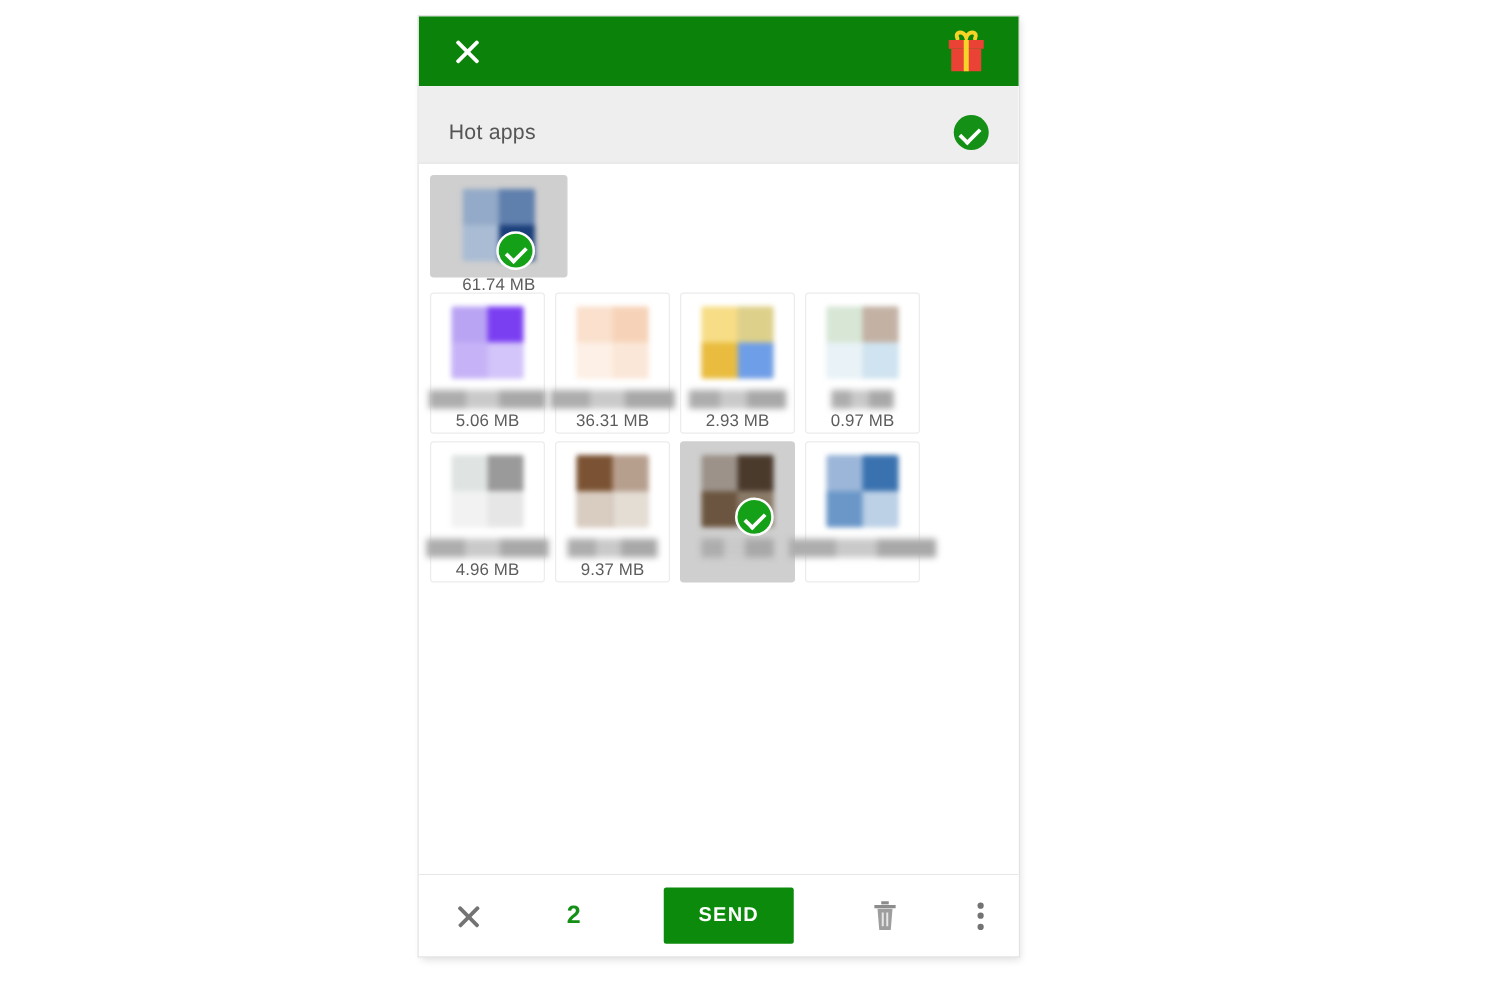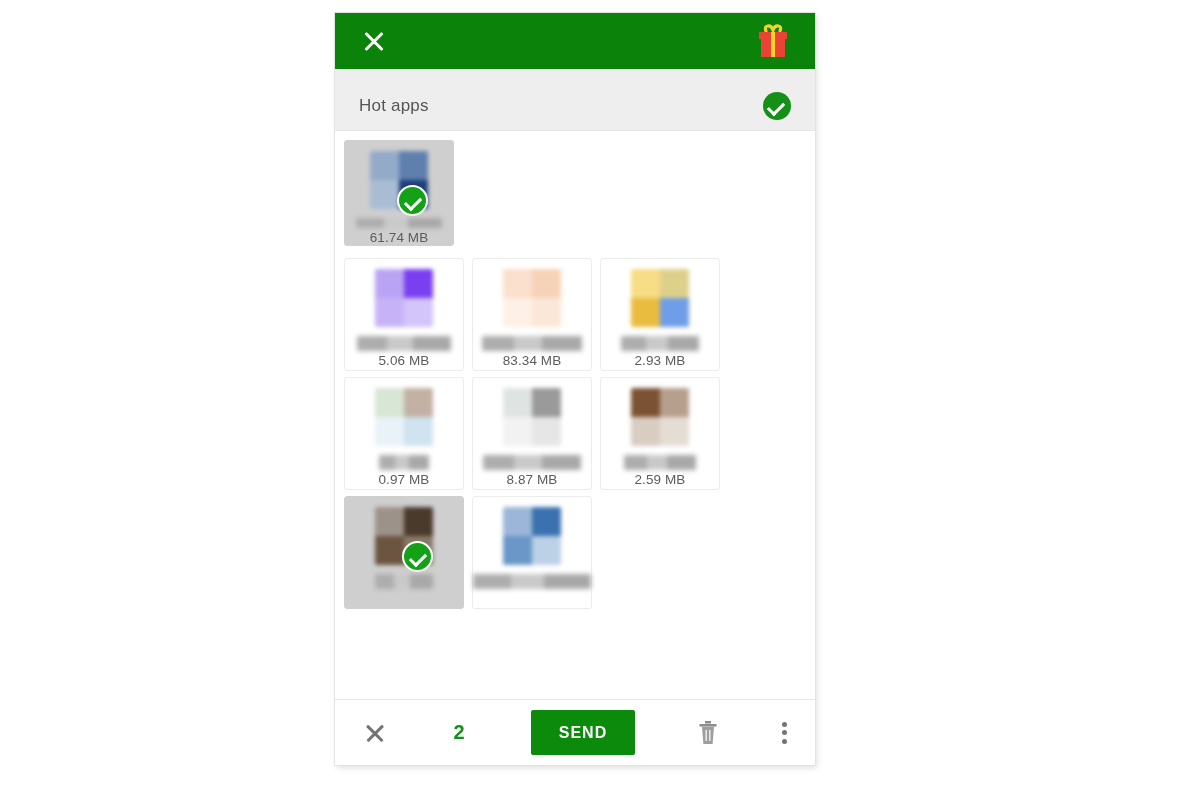--- a/index.html
+++ b/index.html
@@ -160,41 +160,41 @@
   }
 
   
   .app-grid {
     display: flex;
     flex-wrap: wrap;
     padding: 6px 5px 0 5px;
     box-sizing: border-box;
   }
   .tile {
-    width: 120px;
+    width: 92px;
     height: 113px;
     margin: 3px 4px;
     background: #ffffff;
     border: 1px solid #ececec;
     border-radius: 3px;
     box-sizing: border-box;
     position: relative;
     display: flex;
     flex-direction: column;
     align-items: center;
     cursor: pointer;
     overflow: visible;
   }
   .tile.selected {
     background: #cfcfcf;
     border-color: #cfcfcf;
   }
   .tile.hotapp {
     width: 110px;
-    height: 106px;
+    height: 82px;
   }
 
   .tile-icon-wrap {
     position: relative;
     margin-top: 10px;
     width: 58px;
     height: 58px;
   }
   .tile-icon {
     width: 58px;
@@ -345,49 +345,49 @@
               <div class="tile-icon" style="background:linear-gradient(to right, #b9a4f3 0 50%, #7b3ff2 50% 100%);background-image:linear-gradient(#c6b3f7,#c6b3f7),linear-gradient(#d3c4fa,#d3c4fa),linear-gradient(#7b3ff2,#7b3ff2),linear-gradient(#b9a4f3,#b9a4f3);background-size:50% 50%,50% 50%,50% 50%,100% 100%;background-position:0% 100%,100% 100%,100% 0%,0% 0%;background-repeat:no-repeat;"></div>
             </div>
             <div class="name-blur" style="width:94px;background:linear-gradient(to right,#adadad 0 32%,#c9c9c9 32% 60%,#a8a8a8 60% 100%);"></div>
             <div class="size-label">5.06 MB</div>
           </div>
           <div class="tile">
             <div class="tile-icon-wrap">
               <div class="tile-icon" style="background:linear-gradient(to right, #fae0cd 0 50%, #f6d3b8 50% 100%);background-image:linear-gradient(#fdf0e6,#fdf0e6),linear-gradient(#fbe7d8,#fbe7d8),linear-gradient(#f6d3b8,#f6d3b8),linear-gradient(#fae0cd,#fae0cd);background-size:50% 50%,50% 50%,50% 50%,100% 100%;background-position:0% 100%,100% 100%,100% 0%,0% 0%;background-repeat:no-repeat;"></div>
             </div>
             <div class="name-blur" style="width:100px;background:linear-gradient(to right,#adadad 0 32%,#c9c9c9 32% 60%,#a8a8a8 60% 100%);"></div>
-            <div class="size-label">83.34 MB</div>
+            <div class="size-label">36.31 MB</div>
           </div>
           <div class="tile">
             <div class="tile-icon-wrap">
               <div class="tile-icon" style="background:linear-gradient(to right, #f7dd86 0 50%, #ddd08a 50% 100%);background-image:linear-gradient(#e9bc3f,#e9bc3f),linear-gradient(#6f9ee8,#6f9ee8),linear-gradient(#ddd08a,#ddd08a),linear-gradient(#f7dd86,#f7dd86);background-size:50% 50%,50% 50%,50% 50%,100% 100%;background-position:0% 100%,100% 100%,100% 0%,0% 0%;background-repeat:no-repeat;"></div>
             </div>
             <div class="name-blur" style="width:78px;background:linear-gradient(to right,#adadad 0 32%,#c9c9c9 32% 60%,#a8a8a8 60% 100%);"></div>
             <div class="size-label">2.93 MB</div>
           </div>
           <div class="tile">
             <div class="tile-icon-wrap">
               <div class="tile-icon" style="background:linear-gradient(to right, #d7e6d5 0 50%, #c3b1a4 50% 100%);background-image:linear-gradient(#e8f2f7,#e8f2f7),linear-gradient(#cfe3f0,#cfe3f0),linear-gradient(#c3b1a4,#c3b1a4),linear-gradient(#d7e6d5,#d7e6d5);background-size:50% 50%,50% 50%,50% 50%,100% 100%;background-position:0% 100%,100% 100%,100% 0%,0% 0%;background-repeat:no-repeat;"></div>
             </div>
             <div class="name-blur" style="width:50px;background:linear-gradient(to right,#adadad 0 32%,#c9c9c9 32% 60%,#a8a8a8 60% 100%);"></div>
             <div class="size-label">0.97 MB</div>
           </div>
           <div class="tile">
             <div class="tile-icon-wrap">
               <div class="tile-icon" style="background:linear-gradient(to right, #dfe4e3 0 50%, #9a9a9a 50% 100%);background-image:linear-gradient(#f2f2f2,#f2f2f2),linear-gradient(#e6e6e6,#e6e6e6),linear-gradient(#9a9a9a,#9a9a9a),linear-gradient(#dfe4e3,#dfe4e3);background-size:50% 50%,50% 50%,50% 50%,100% 100%;background-position:0% 100%,100% 100%,100% 0%,0% 0%;background-repeat:no-repeat;"></div>
             </div>
             <div class="name-blur" style="width:98px;background:linear-gradient(to right,#adadad 0 32%,#c9c9c9 32% 60%,#a8a8a8 60% 100%);"></div>
-            <div class="size-label">8.87 MB</div>
+            <div class="size-label">4.96 MB</div>
           </div>
           <div class="tile">
             <div class="tile-icon-wrap">
               <div class="tile-icon" style="background:linear-gradient(to right, #7b5334 0 50%, #b79f8e 50% 100%);background-image:linear-gradient(#d9cdc2,#d9cdc2),linear-gradient(#e4ddd4,#e4ddd4),linear-gradient(#b79f8e,#b79f8e),linear-gradient(#7b5334,#7b5334);background-size:50% 50%,50% 50%,50% 50%,100% 100%;background-position:0% 100%,100% 100%,100% 0%,0% 0%;background-repeat:no-repeat;"></div>
             </div>
             <div class="name-blur" style="width:72px;background:linear-gradient(to right,#adadad 0 32%,#c9c9c9 32% 60%,#a8a8a8 60% 100%);"></div>
-            <div class="size-label">2.59 MB</div>
+            <div class="size-label">9.37 MB</div>
           </div>
           <div class="tile selected">
             <div class="tile-icon-wrap">
               <div class="tile-icon" style="background:linear-gradient(to right, #9c9289 0 50%, #4a3a2c 50% 100%);background-image:linear-gradient(#6b5540,#6b5540),linear-gradient(#8a7a68,#8a7a68),linear-gradient(#4a3a2c,#4a3a2c),linear-gradient(#9c9289,#9c9289);background-size:50% 50%,50% 50%,50% 50%,100% 100%;background-position:0% 100%,100% 100%,100% 0%,0% 0%;background-repeat:no-repeat;"></div>
               <span class="badge-check"></span>
             </div>
             <div class="name-blur" style="width:58px;background:linear-gradient(to right,#adadad 0 32%,#c9c9c9 32% 60%,#a8a8a8 60% 100%);"></div>
           </div>
           <div class="tile">
             <div class="tile-icon-wrap">

